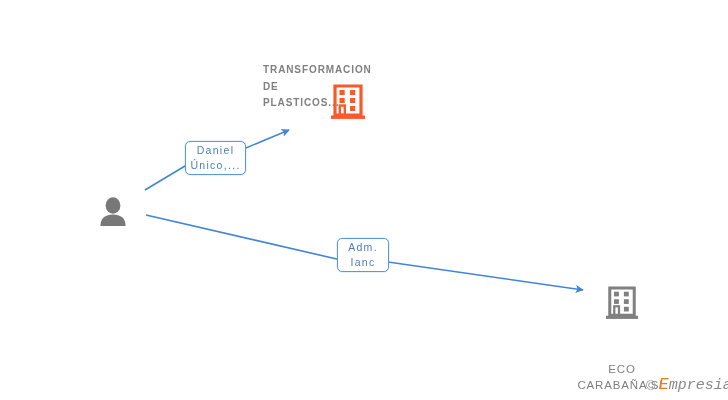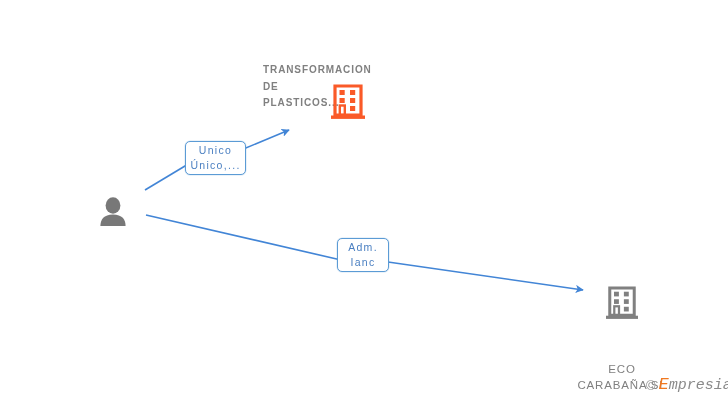--- a/index.html
+++ b/index.html
@@ -184,21 +184,21 @@
     <rect x="8.5" y="14" width="5.2" height="5" fill="#808080"></rect>
     <rect x="19" y="14" width="5.2" height="5" fill="#808080"></rect>
     <rect x="19" y="22" width="5.2" height="5" fill="#808080"></rect>
     <rect x="8.8" y="21.5" width="5" height="9.5" fill="none" stroke="#808080" stroke-width="2.4"></rect>
     <rect x="0" y="31.5" width="34" height="3.4" fill="#808080"></rect>
   </svg>
 
   <div class="eco-name">ECO
 CARABAÑA SL</div>
 
-  <div class="edge-label" id="label-socio">Unico
+  <div class="edge-label" id="label-socio">Daniel
 Único,...</div>
 
   <div class="edge-label" id="label-adm">Adm.
 Ianc</div>
 
   <div class="watermark">
     <span class="wm-c">©</span>
     <span class="wm-text"><span class="wm-first">E</span><span>mpresia</span></span>
   </div>
 

